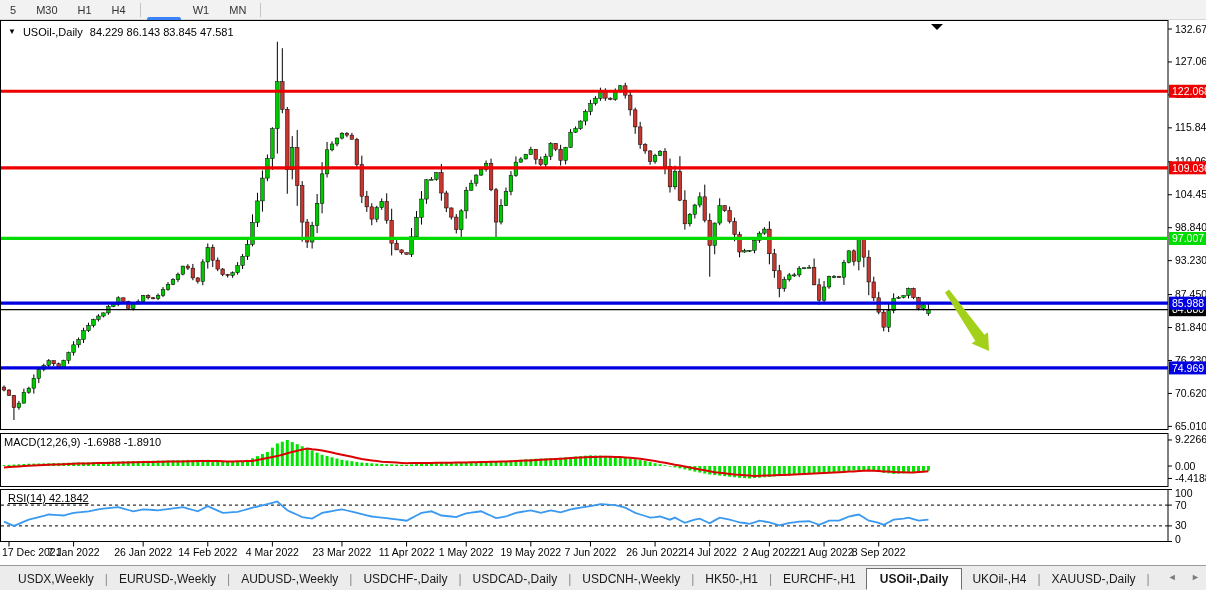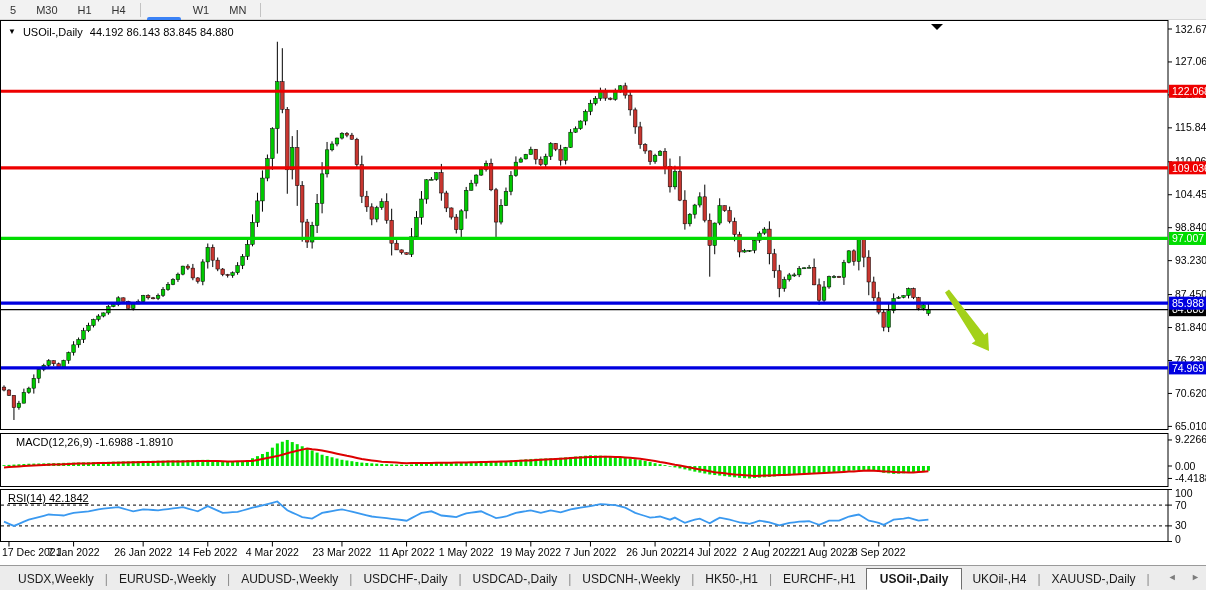--- a/index.html
+++ b/index.html
@@ -721,24 +721,24 @@
         <line x1="824.05" y1="541.5" x2="824.05" y2="546.5" stroke="#000"></line>
         <text x="824.05" y="556" font-size="10.5" font-family="Liberation Sans, sans-serif" fill="#000" text-anchor="middle">21 Aug 2022</text>
         <line x1="878.7199999999999" y1="541.5" x2="878.7199999999999" y2="546.5" stroke="#000"></line>
         <text x="878.7199999999999" y="556" font-size="10.5" font-family="Liberation Sans, sans-serif" fill="#000" text-anchor="middle">8 Sep 2022</text>
       </g>
     </svg>
 
   <div class="ovl title-ovl">
     <span class="dd-arrow">▼</span>
     <span>USOil-,Daily</span>
-    <span>44.192 86.143 83.845 84.880</span>
+    <span>84.229 86.143 83.845 47.581</span>
   </div>
 
-  <div class="ovl" style="left:16px;top:436px;">MACD(12,26,9) -1.6988 -1.8910</div>
+  <div class="ovl" style="left:4px;top:436px;">MACD(12,26,9) -1.6988 -1.8910</div>
   <div class="ovl" style="left:8px;top:492px;text-decoration:underline;">RSI(14) 42.1842</div>
 
   <div class="tabbar">
     <span id="tabs-holder" style="display:flex;align-items:center;justify-content:space-between;">
         <span class="tab">USDX,Weekly</span>
         <span class="tabsep">|</span>
         <span class="tab">EURUSD-,Weekly</span>
         <span class="tabsep">|</span>
         <span class="tab">AUDUSD-,Weekly</span>
         <span class="tabsep">|</span>

